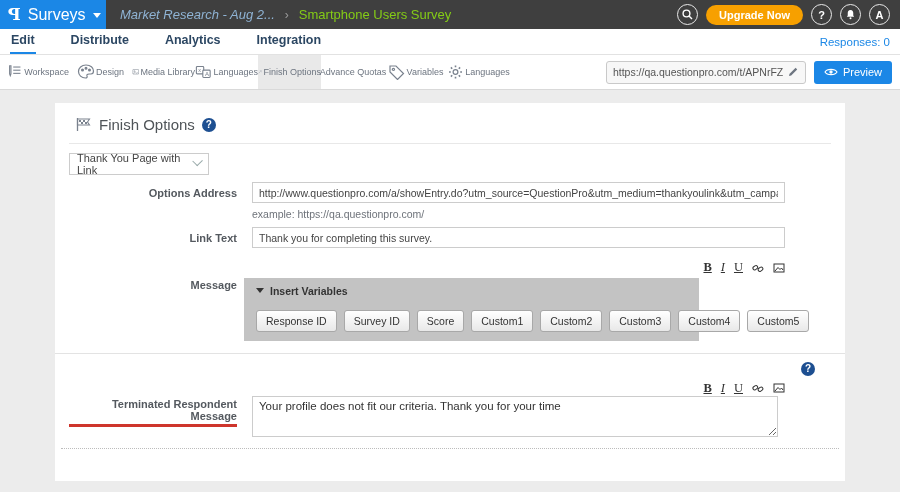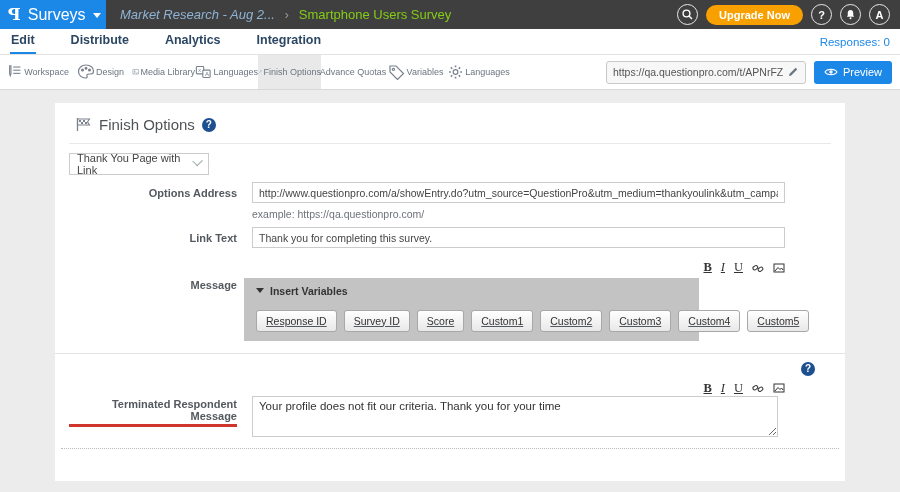--- a/index.html
+++ b/index.html
@@ -53,21 +53,21 @@
   .tinput { width:533px; height:21px; border:1px solid #ccc; padding:0 6px; font-size:10.5px; color:#444; font-family:"Liberation Sans",sans-serif; }
   .hint { font-size:10.5px; color:#6e737a; margin-top:5px; }
   .rt-toolbar { width:533px; display:flex; justify-content:flex-end; gap:9px; align-items:flex-end; margin:6px 0 2px; }
   .rt-btn { font-family:"Liberation Serif", serif; font-size:12.5px; color:#333; font-weight:bold; text-decoration:underline; cursor:pointer; line-height:1; }
   .rt-btn.it { font-style:italic; font-weight:normal; }
   .rt-btn.un { font-weight:normal; }
   .tarea { width:526px; height:41px; border:1px solid #ccc; padding:3px 6px; font-size:11.5px; color:#333; font-family:"Liberation Sans",sans-serif; resize:vertical; }
   .vars-panel { background:#c3c3c3; width:455px; margin-left:-8px; margin-top:4px; padding:7px 12px 9px; }
   .vars-head { display:flex; align-items:center; gap:6px; font-size:10.5px; font-weight:bold; color:#333; margin-bottom:13px; cursor:pointer; }
   .tri-down { width:0; height:0; border-left:4px solid transparent; border-right:4px solid transparent; border-top:5px solid #333; }
-  .vars-row { display:flex; gap:7px;text-decoration:underline; }
+  .vars-row { display:flex; gap:7px; }
   .var-btn { background:linear-gradient(#ffffff,#e8e8e8); border:1px solid #a8a8a8; border-radius:3px; font-size:10.5px; color:#333; padding:4px 9px; cursor:pointer; white-space:nowrap; }
 
   .section-div { border-top:1px solid #e3e3e3; margin:12px -14px 0; }
   .help-row { display:flex; justify-content:flex-end; padding:8px 16px 0 0; }
   .red-underline { border-bottom:3px solid #ce352c; padding-bottom:2px; display:inline-block; }
   .dotted-div { border-top:1px dotted #bcbcbc; margin:8px -8px 0; }
   .save-row { padding:6px 0 14px 183px; }
 </style>
 </head>
 <body>

